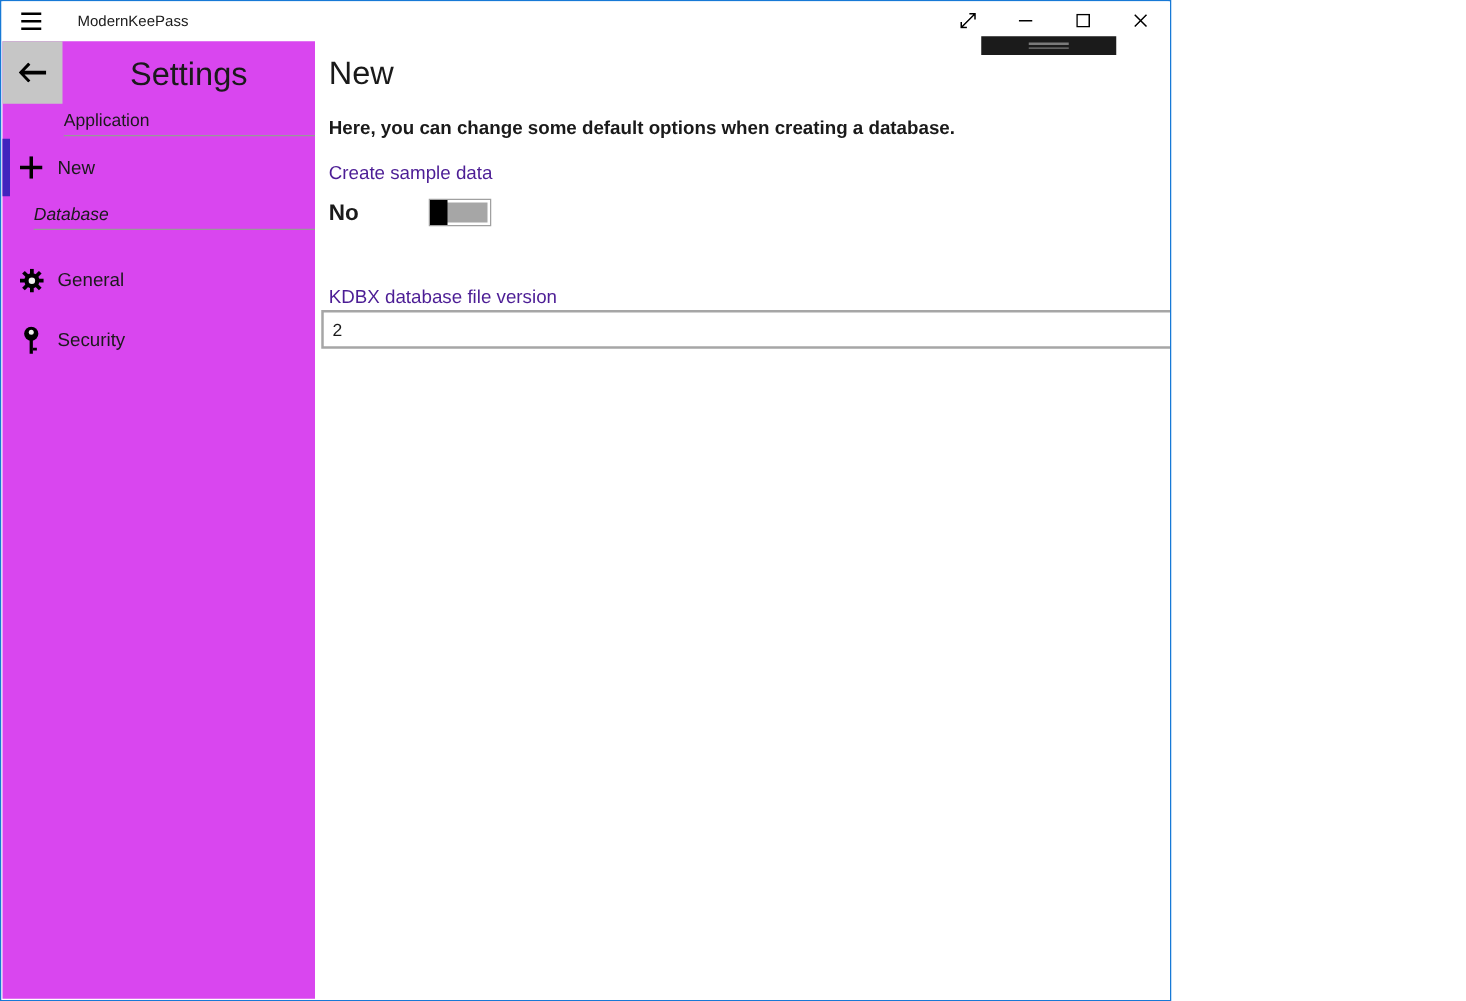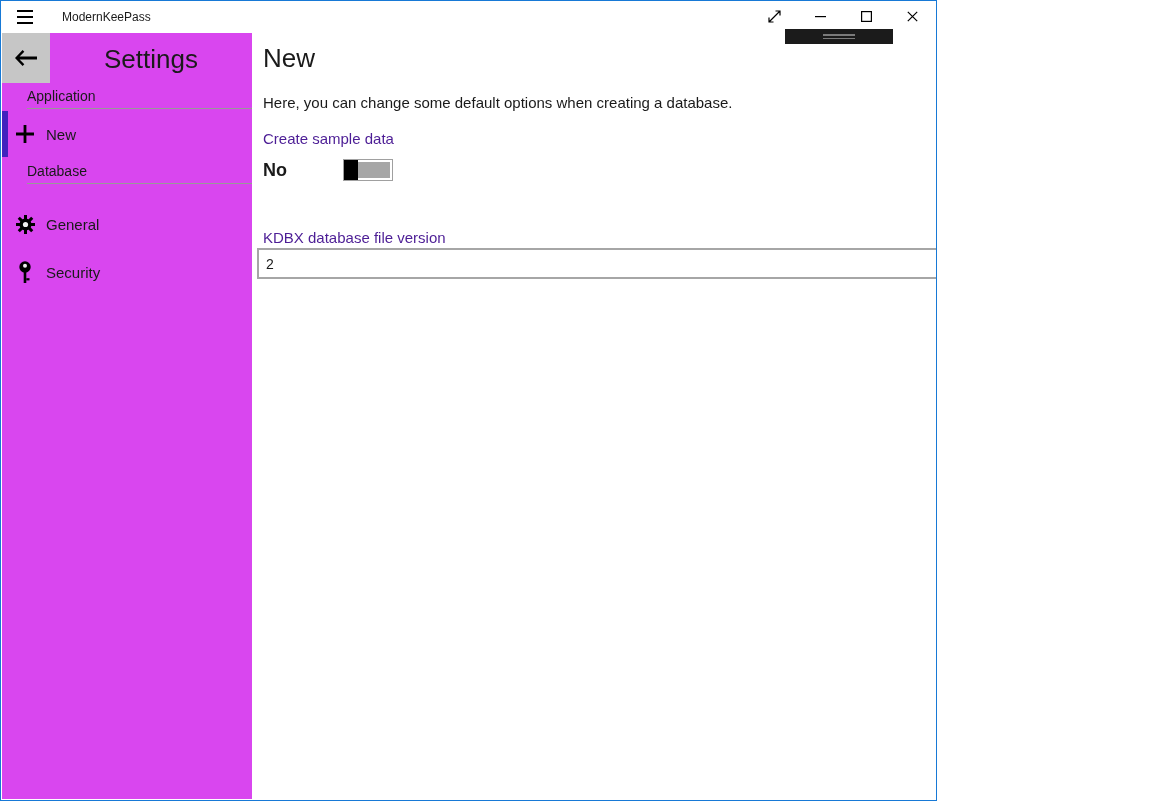--- a/index.html
+++ b/index.html
@@ -31,22 +31,22 @@
   }
   .settings-title {
     position:absolute; left:48px; top:11px; width:202px;
     text-align:center; font-size:26px; font-weight:400; color:#1a1a1a;
   }
   .section-header {
     position:absolute; left:25px; right:0;
     font-size:14px; color:#1a1a1a;
     padding-bottom:4px; border-bottom:1px solid #999;
   }
-  .section-header.app { top:55px; }
-  .section-header.db  { top:130px; }
+  .section-header.app { top:55px;margin-left:24px; }
+  .section-header.db  { top:130px;font-style:italic; }
   .nav-item {
     position:absolute; left:0; right:0; height:46px;
     display:flex; align-items:center; cursor:pointer;
   }
   .nav-item .icon { position:absolute; left:13px; width:20px; display:flex; justify-content:center; }
   .nav-item .label { position:absolute; left:44px; font-size:15px; color:#1a1a1a; }
   .nav-item.selected::before {
     content:""; position:absolute; left:0; top:0; width:6px; height:100%;
     background:#4123be;
   }
@@ -54,21 +54,21 @@
   .nav-general  { top:168px; }
   .nav-security { top:216px; }
   
   .drag-handle {
     position:absolute; left:533px; top:-4px; width:108px; height:15px;
     background:#1b1b1b; display:flex; flex-direction:column; align-items:center; justify-content:center; gap:2px;
     z-index:5;
   }
   .drag-handle span { display:block; width:32px; height:1.5px; background:#7a7a7a; }
   .page-heading { position:absolute; left:11px; top:10px; font-size:26px; font-weight:400; color:#1a1a1a; }
-  .page-desc { position:absolute; left:11px; top:61px; font-size:15px; color:#1a1a1a; }
+  .page-desc { position:absolute; left:11px; top:61px; font-size:15px; color:#1a1a1a;font-weight:bold; }
   .field-label { position:absolute; left:11px; font-size:15px; color:#4c1d95; }
   .lbl-sample { top:97px; }
   .lbl-kdbx { top:196px; }
   .toggle-state { position:absolute; left:11px; top:127px; font-size:18px; font-weight:bold; color:#1a1a1a; }
   .toggle {
     position:absolute; left:92px; top:127px; width:48px; height:20px;
     background:#a6a6a6; border:2px solid #fff; box-shadow:0 0 0 1px #a0a0a0;
     cursor:pointer;
   }
   .toggle .thumb { position:absolute; left:-2px; top:-2px; width:14px; height:20px; background:#000; }

